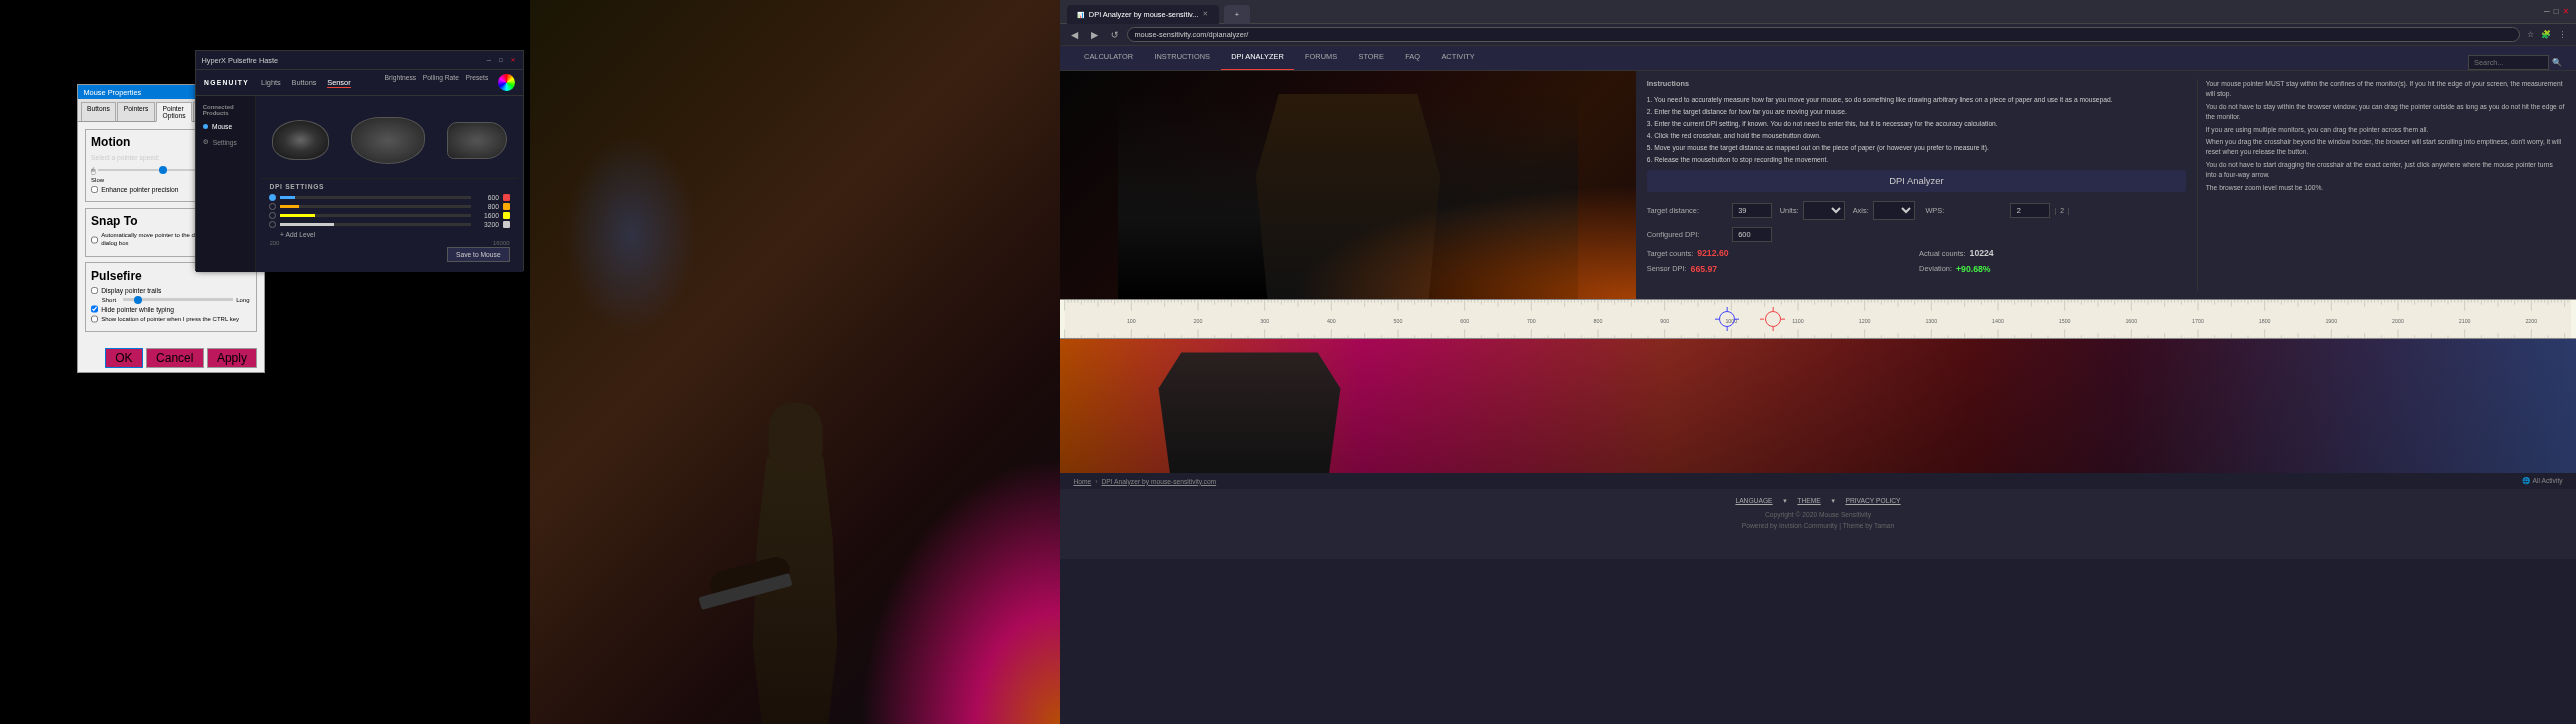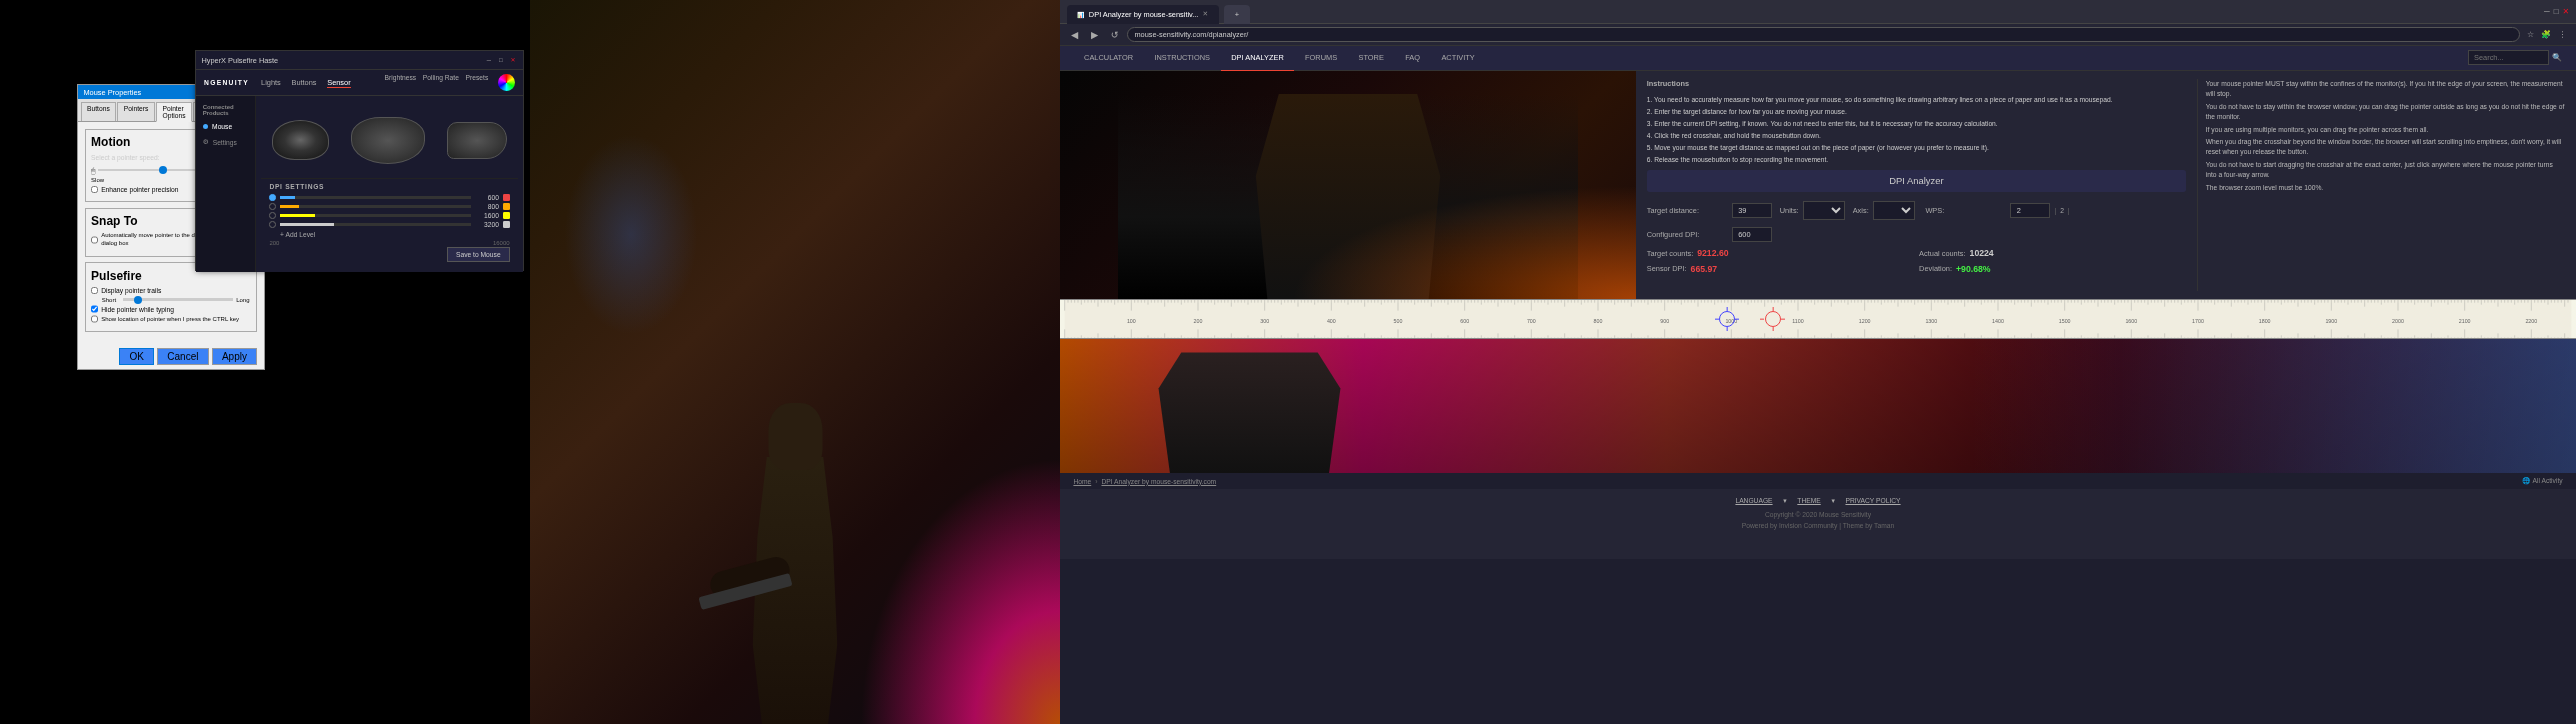--- a/index.html
+++ b/index.html
@@ -135,23 +135,23 @@
       margin-bottom: 5.4px;
     }
     .mouse-props-buttons {
       display: flex;
       justify-content: flex-end;
       gap: 2.7px;
       padding: 4px 6.7px;
     }
     .mouse-props-btn {
       padding: 2px 9.4px;
-      background: #3b82f6;
+      background: #be185d;
       border: 0.7px solid #999;
-      font-size: 10px;
+      font-size: 12px;
       cursor: pointer;
     }
     .mouse-props-btn.default {
       border: 0.7px solid #0078d7;
     }
 
     
     .ngenuity-window {
       position: absolute;
       top: 50px;
@@ -449,21 +449,21 @@
     .dpi-site {
       background: #1e1e2e;
       height: calc(725px - 46px);
       overflow-y: auto;
       overflow-x: hidden;
     }
     .dpi-site-nav {
       background: #252540;
       padding: 0 13.4px;
       display: flex;
-      align-items: center;
+      align-items: flex-end;
       gap: 0;
       border-bottom: 0.7px solid #333;
       height: 25.5px;
     }
     .dpi-site-nav-item {
       color: #aaa;
       font-size: 7.4px;
       padding: 0 10.7px;
       height: 25.5px;
       display: flex;

